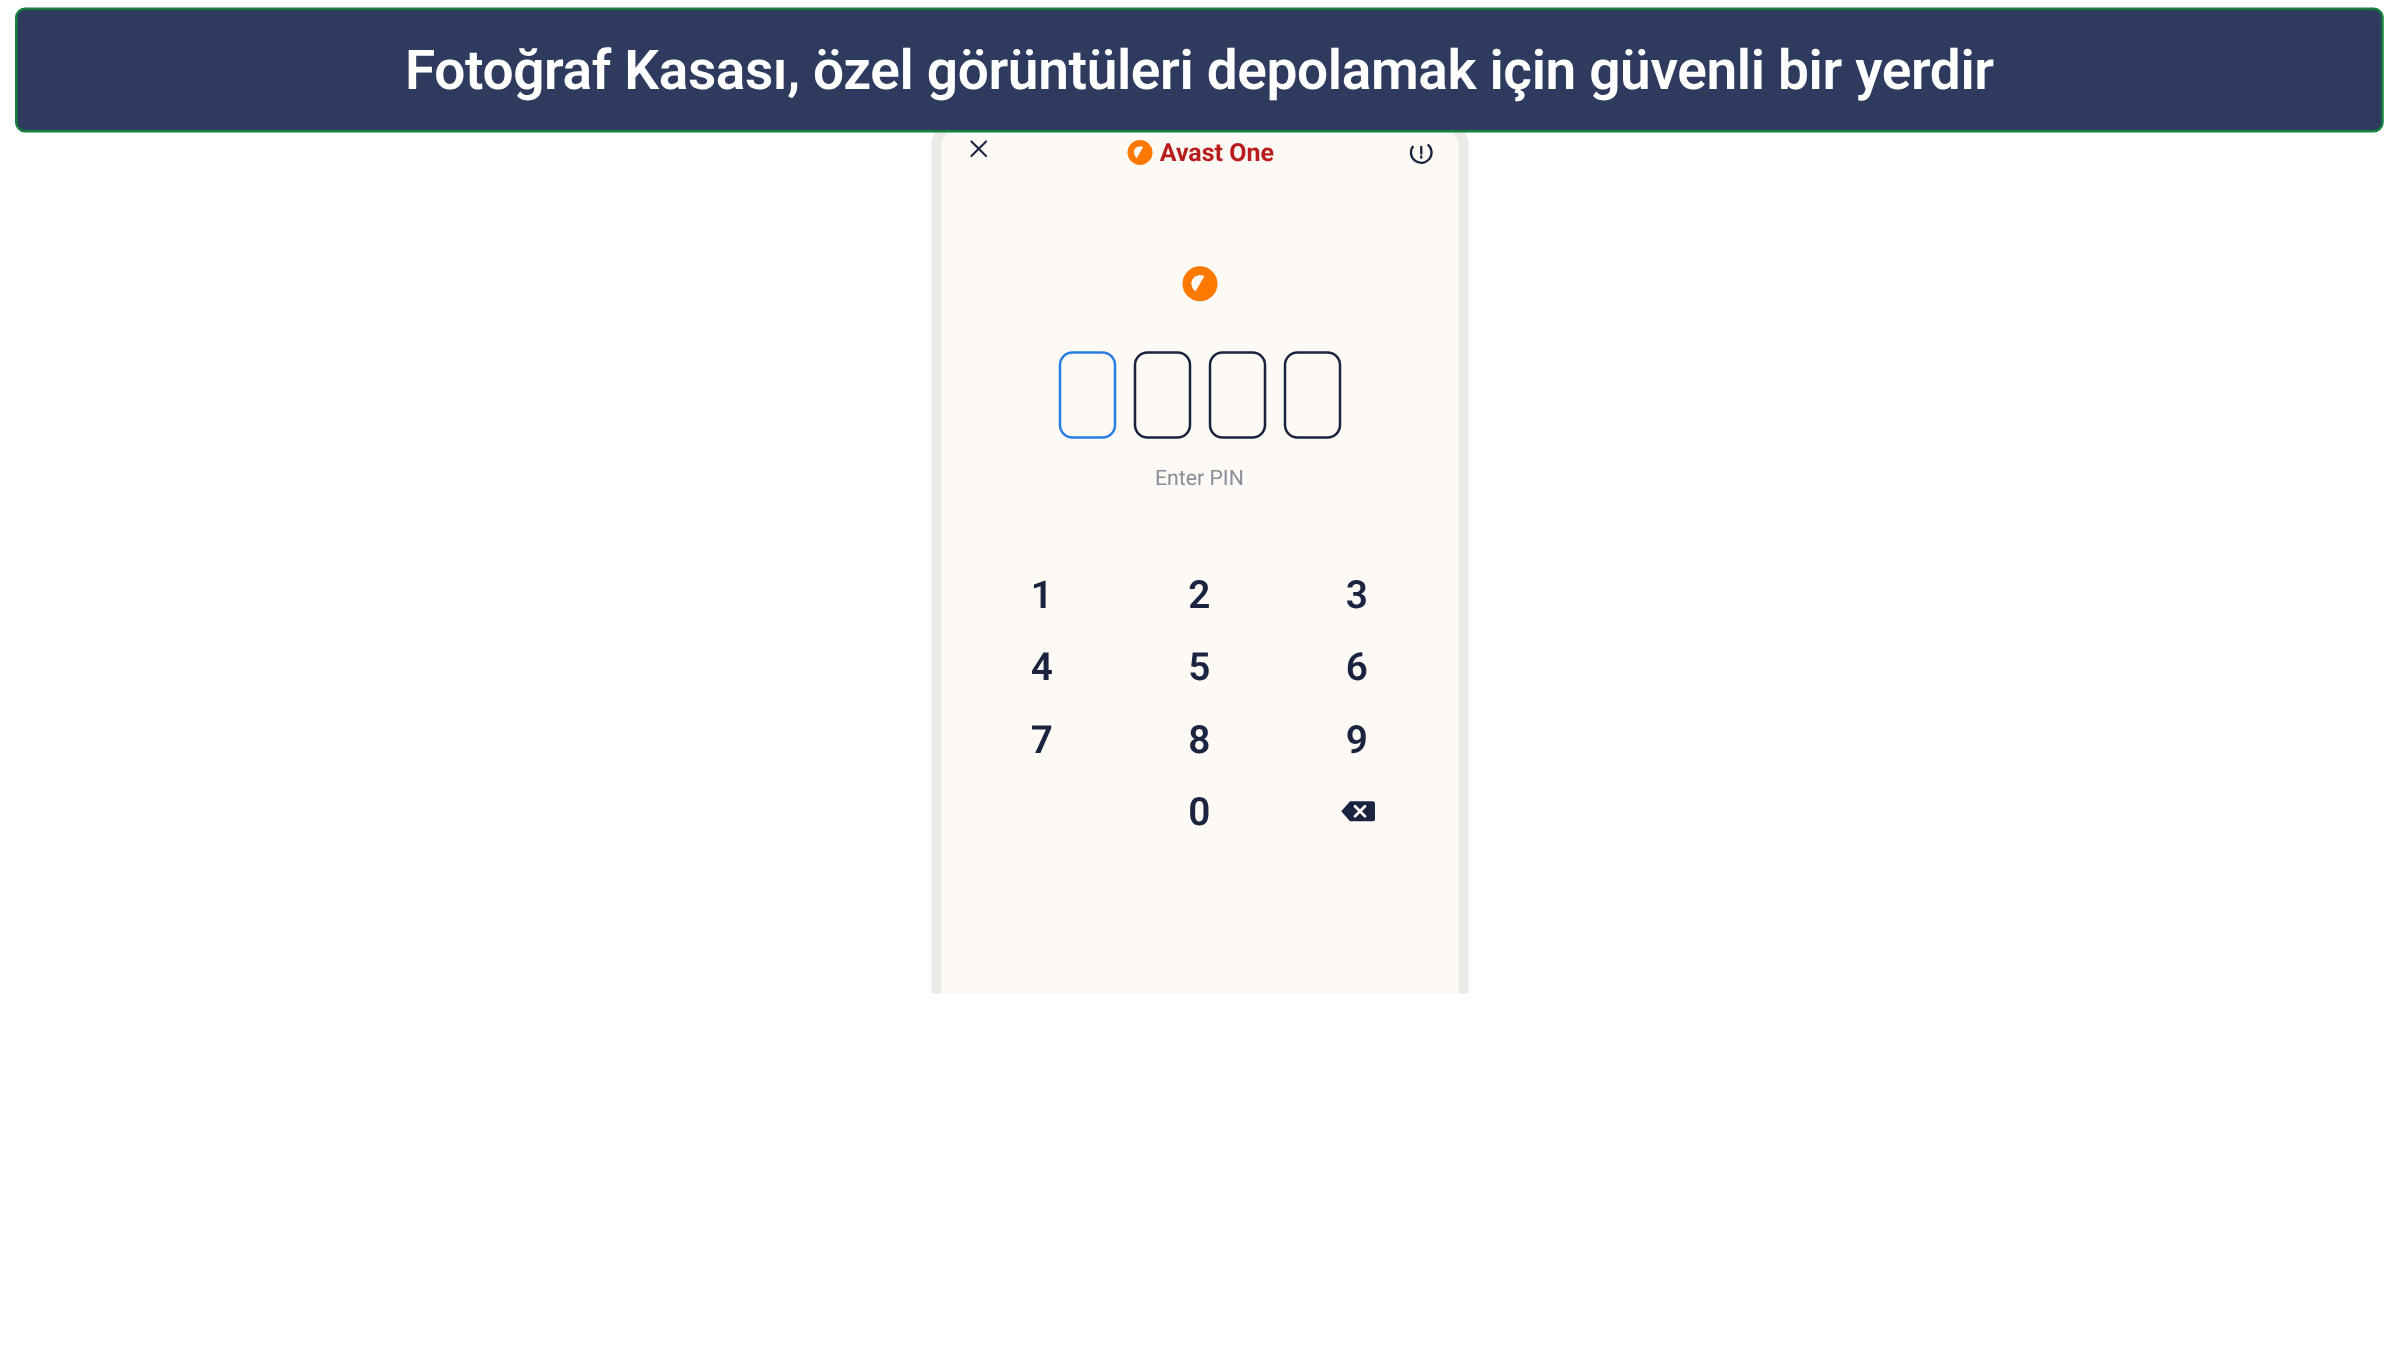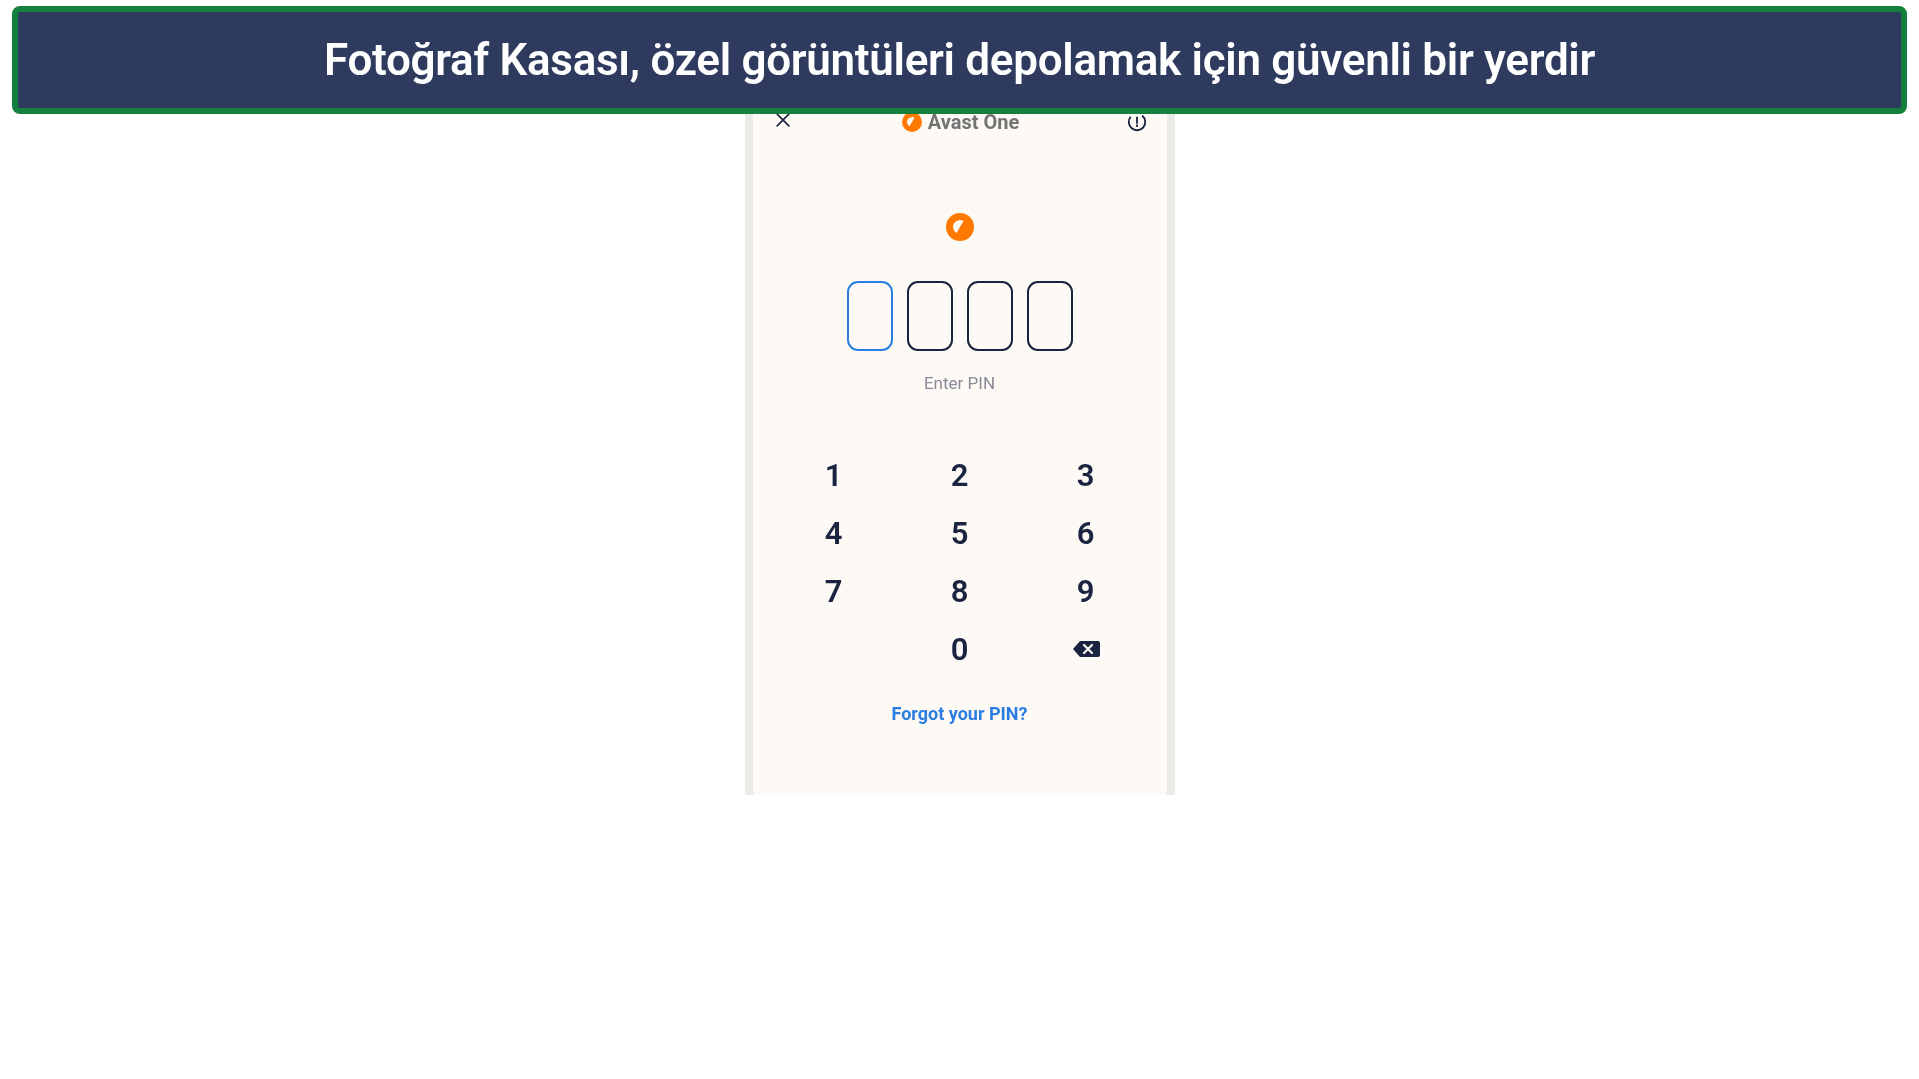--- a/index.html
+++ b/index.html
@@ -15,21 +15,21 @@
       position: relative;
       overflow: hidden;
     }
     .banner {
       position: absolute;
       top: 6px;
       left: 12px;
       right: 12px;
       background: #2e3a5e;
       color: #ffffff;
-      border: 6px solid #15803d;
+      border: 2px solid #15803d;
       border-radius: 8px;
       padding: 22px 30px;
       text-align: center;
       font-size: 44px;
       font-weight: 600;
       letter-spacing: -0.3px;
       z-index: 50;
     }
     .phone-frame {
       position: absolute;
@@ -81,21 +81,21 @@
       width: 10px;
       height: 10px;
       background: #fdf9f4;
       border-radius: 50%;
       clip-path: polygon(0 0, 100% 0, 0 100%);
       transform: rotate(-15deg);
     }
     .app-title {
       font-size: 20px;
       font-weight: 700;
-      color: #737373;
+      color: #b91c1c;
     }
     .subscribe-icon {
       width: 22px;
       height: 22px;
       color: #1a2340;
     }
     .subscribe-icon svg {
       width: 22px;
       height: 22px;
       fill: none;
@@ -249,15 +249,14 @@
       <div class="keypad-key">0</div>
       <div class="keypad-key backspace-key">
         <svg viewBox="0 0 28 20">
           <path d="M8 2 L26 2 Q28 2 28 4 L28 16 Q28 18 26 18 L8 18 L1 10 Z" fill="#1a2340"></path>
           <path d="M12 6 L20 14 M20 6 L12 14" stroke="#fdf9f4" stroke-width="2.2" stroke-linecap="round"></path>
         </svg>
       </div>
     </div>
   </div>
 
-  <div class="forgot-link">Forgot your PIN?</div>
 
 </div>
 
 </body></html>

